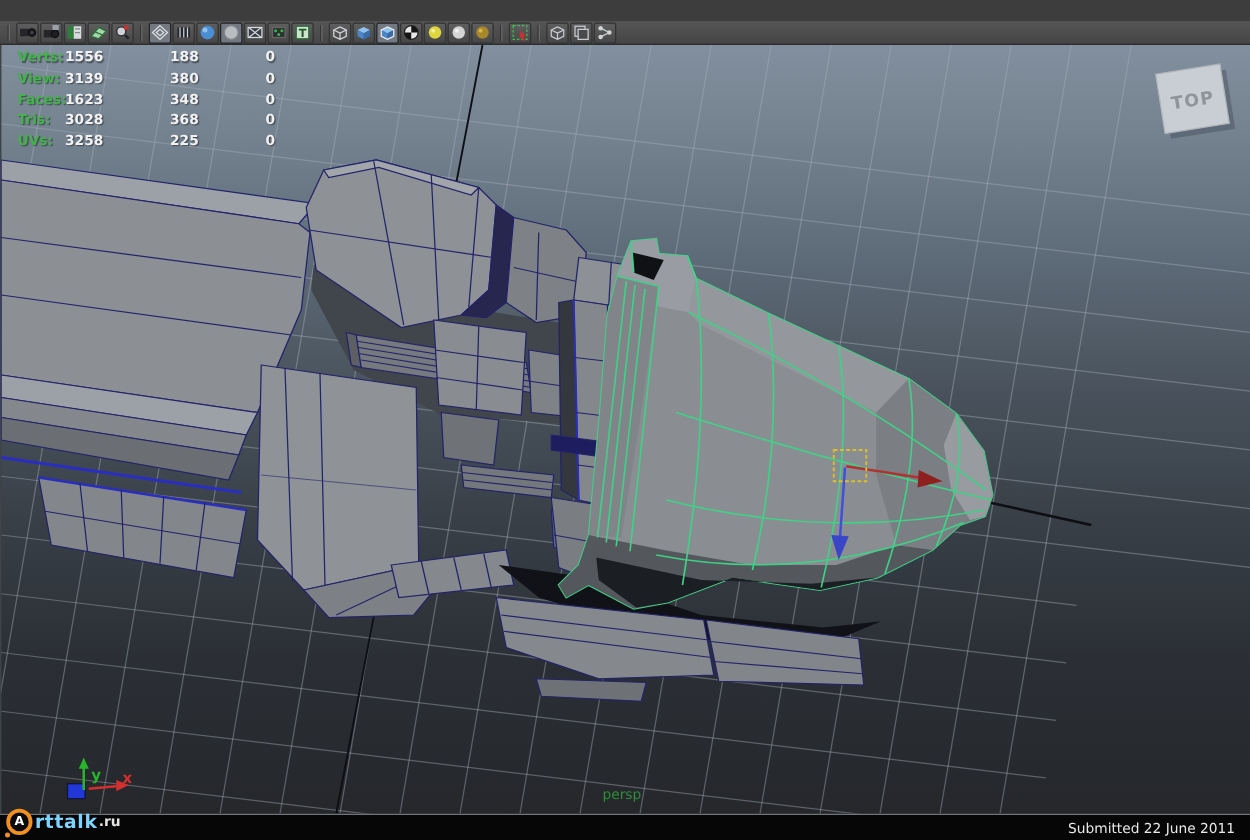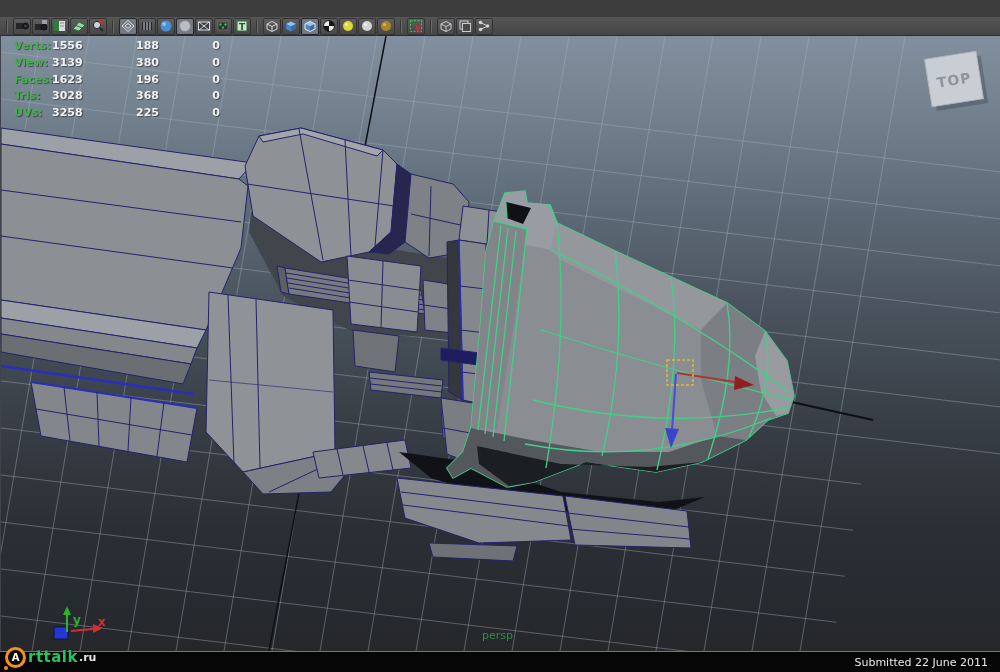--- a/index.html
+++ b/index.html
@@ -42,21 +42,21 @@
   
   .footer{position:absolute;left:0;top:651px;width:1000px;height:21px;background:#060606;
           border-top:1px solid #70757c;box-sizing:border-box;padding-left:14px;}
   .submitted{position:absolute;right:12px;top:4px;font-size:11px;color:#e8e8e8;}
   .logo{position:absolute;left:5px;top:645px;height:24px;display:flex;align-items:center;z-index:5;}
   .logo-a{width:15px;height:15px;border:3px solid #f09020;border-radius:50%;
           color:#fff;font-size:10px;font-weight:bold;display:flex;align-items:center;
           justify-content:center;background:#0a0a0a;position:relative;}
   .logo-a::after{content:"";position:absolute;left:-4px;bottom:-5px;width:4px;height:4px;
           border-radius:50%;background:#f09020;}
-  .logo-name{color:#22c55e;font-weight:bold;font-size:15px;letter-spacing:.5px;margin-left:2px;
+  .logo-name{color:#7dd3fc;font-weight:bold;font-size:15px;letter-spacing:.5px;margin-left:2px;
           text-shadow:1px 1px 0 #000;}
   .logo-tld{color:#e4e4e4;font-size:11px;font-weight:bold;margin-left:1px;text-align:center;}
 </style>
 </head>
 <body>
 
 <div id="app">
 
 
   <div class="toolbar">
@@ -420,21 +420,21 @@
       </div>
     <div class="srow">
         <span class="lab">View:</span>
         <span class="v1">3139</span>
         <span class="v2">380</span>
         <span class="v3">0</span>
       </div>
     <div class="srow">
         <span class="lab">Faces:</span>
         <span class="v1">1623</span>
-        <span class="v2">196</span>
+        <span class="v2">348</span>
         <span class="v3">0</span>
       </div>
     <div class="srow">
         <span class="lab">Tris:</span>
         <span class="v1">3028</span>
         <span class="v2">368</span>
         <span class="v3">0</span>
       </div>
     <div class="srow">
         <span class="lab">UVs:</span>

